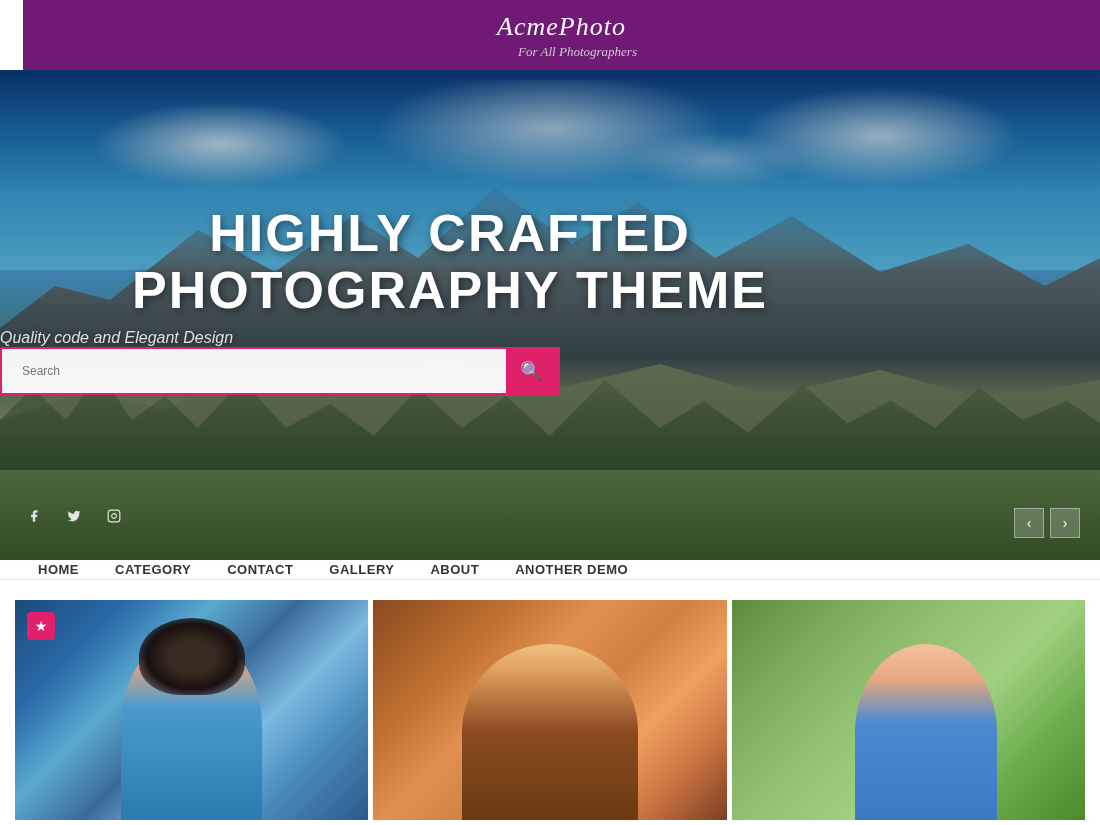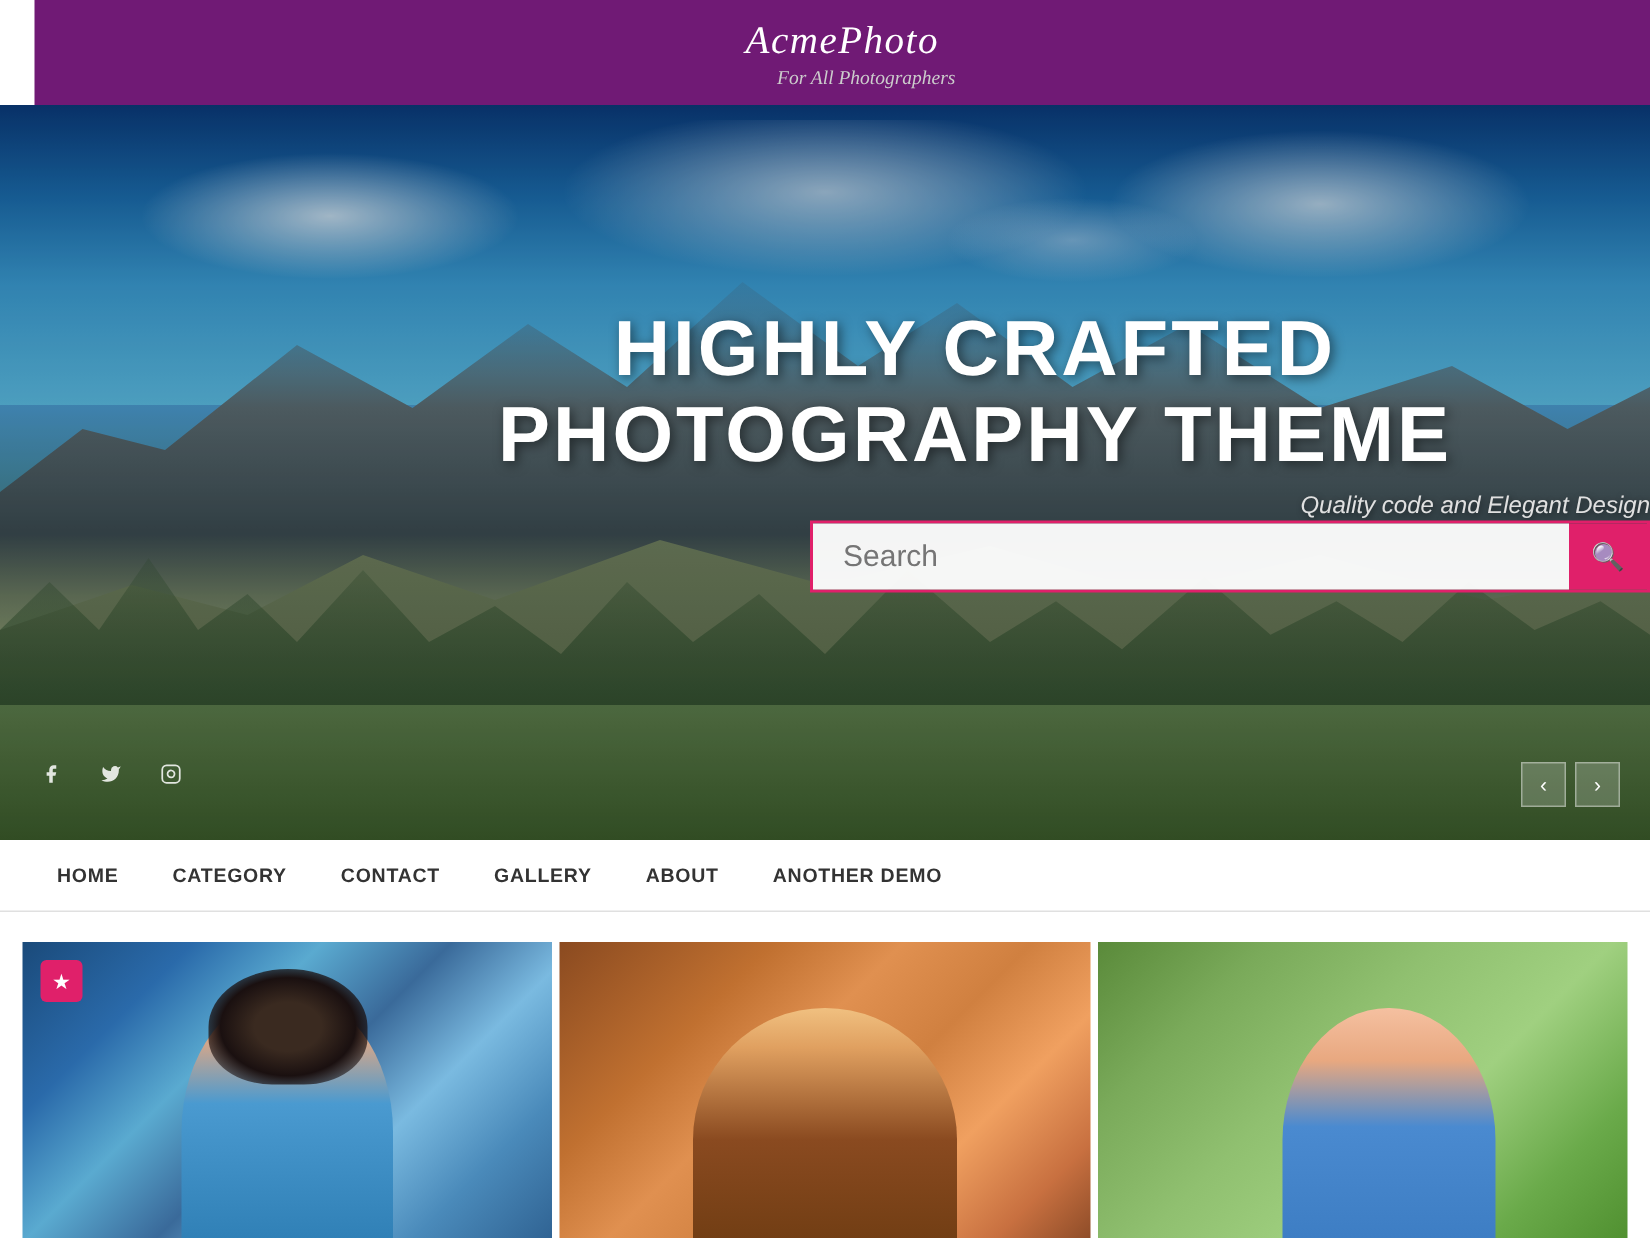--- a/index.html
+++ b/index.html
@@ -100,21 +100,21 @@
       top: 0; left: 0; right: 0; bottom: 0;
       background: rgba(0,0,0,0.15);
     }
 
     
     .hero-content {
       position: absolute;
       top: 0; left: 0; right: 0; bottom: 0;
       display: flex;
       flex-direction: column;
-      align-items: flex-end;
+      align-items: flex-start;
       justify-content: center;
       padding-bottom: 30px;
     }
     .hero-title {
       font-size: 52px;
       font-weight: 900;
       color: #fff;
       text-align: center;
       text-shadow: 2px 2px 8px rgba(0,0,0,0.5);
       letter-spacing: 2px;
@@ -134,21 +134,21 @@
     .search-bar {
       display: flex;
       width: 560px;
       height: 48px;
       border: 2px solid #e0206a;
     }
     .search-input {
       flex: 1;
       border: none;
       padding: 0 20px;
-      font-size: 20px;
+      font-size: 12px;
       outline: none;
       background: rgba(255,255,255,0.95);
       color: #999;
     }
     .search-btn {
       width: 52px;
       background: #e0206a;
       border: none;
       cursor: pointer;
       display: flex;
@@ -201,21 +201,21 @@
 
     
     .nav-bar {
       background: #fff;
       border-bottom: 1px solid #e0e0e0;
       padding: 0 20px;
       display: flex;
       align-items: center;
     }
     .nav-item {
-      padding: 16px 18px;
+      padding: 2px 18px;
       font-size: 13px;
       font-weight: 600;
       color: #333;
       cursor: pointer;
       text-decoration: none;
       letter-spacing: 0.5px;
     }
 
     
     .gallery-section {

